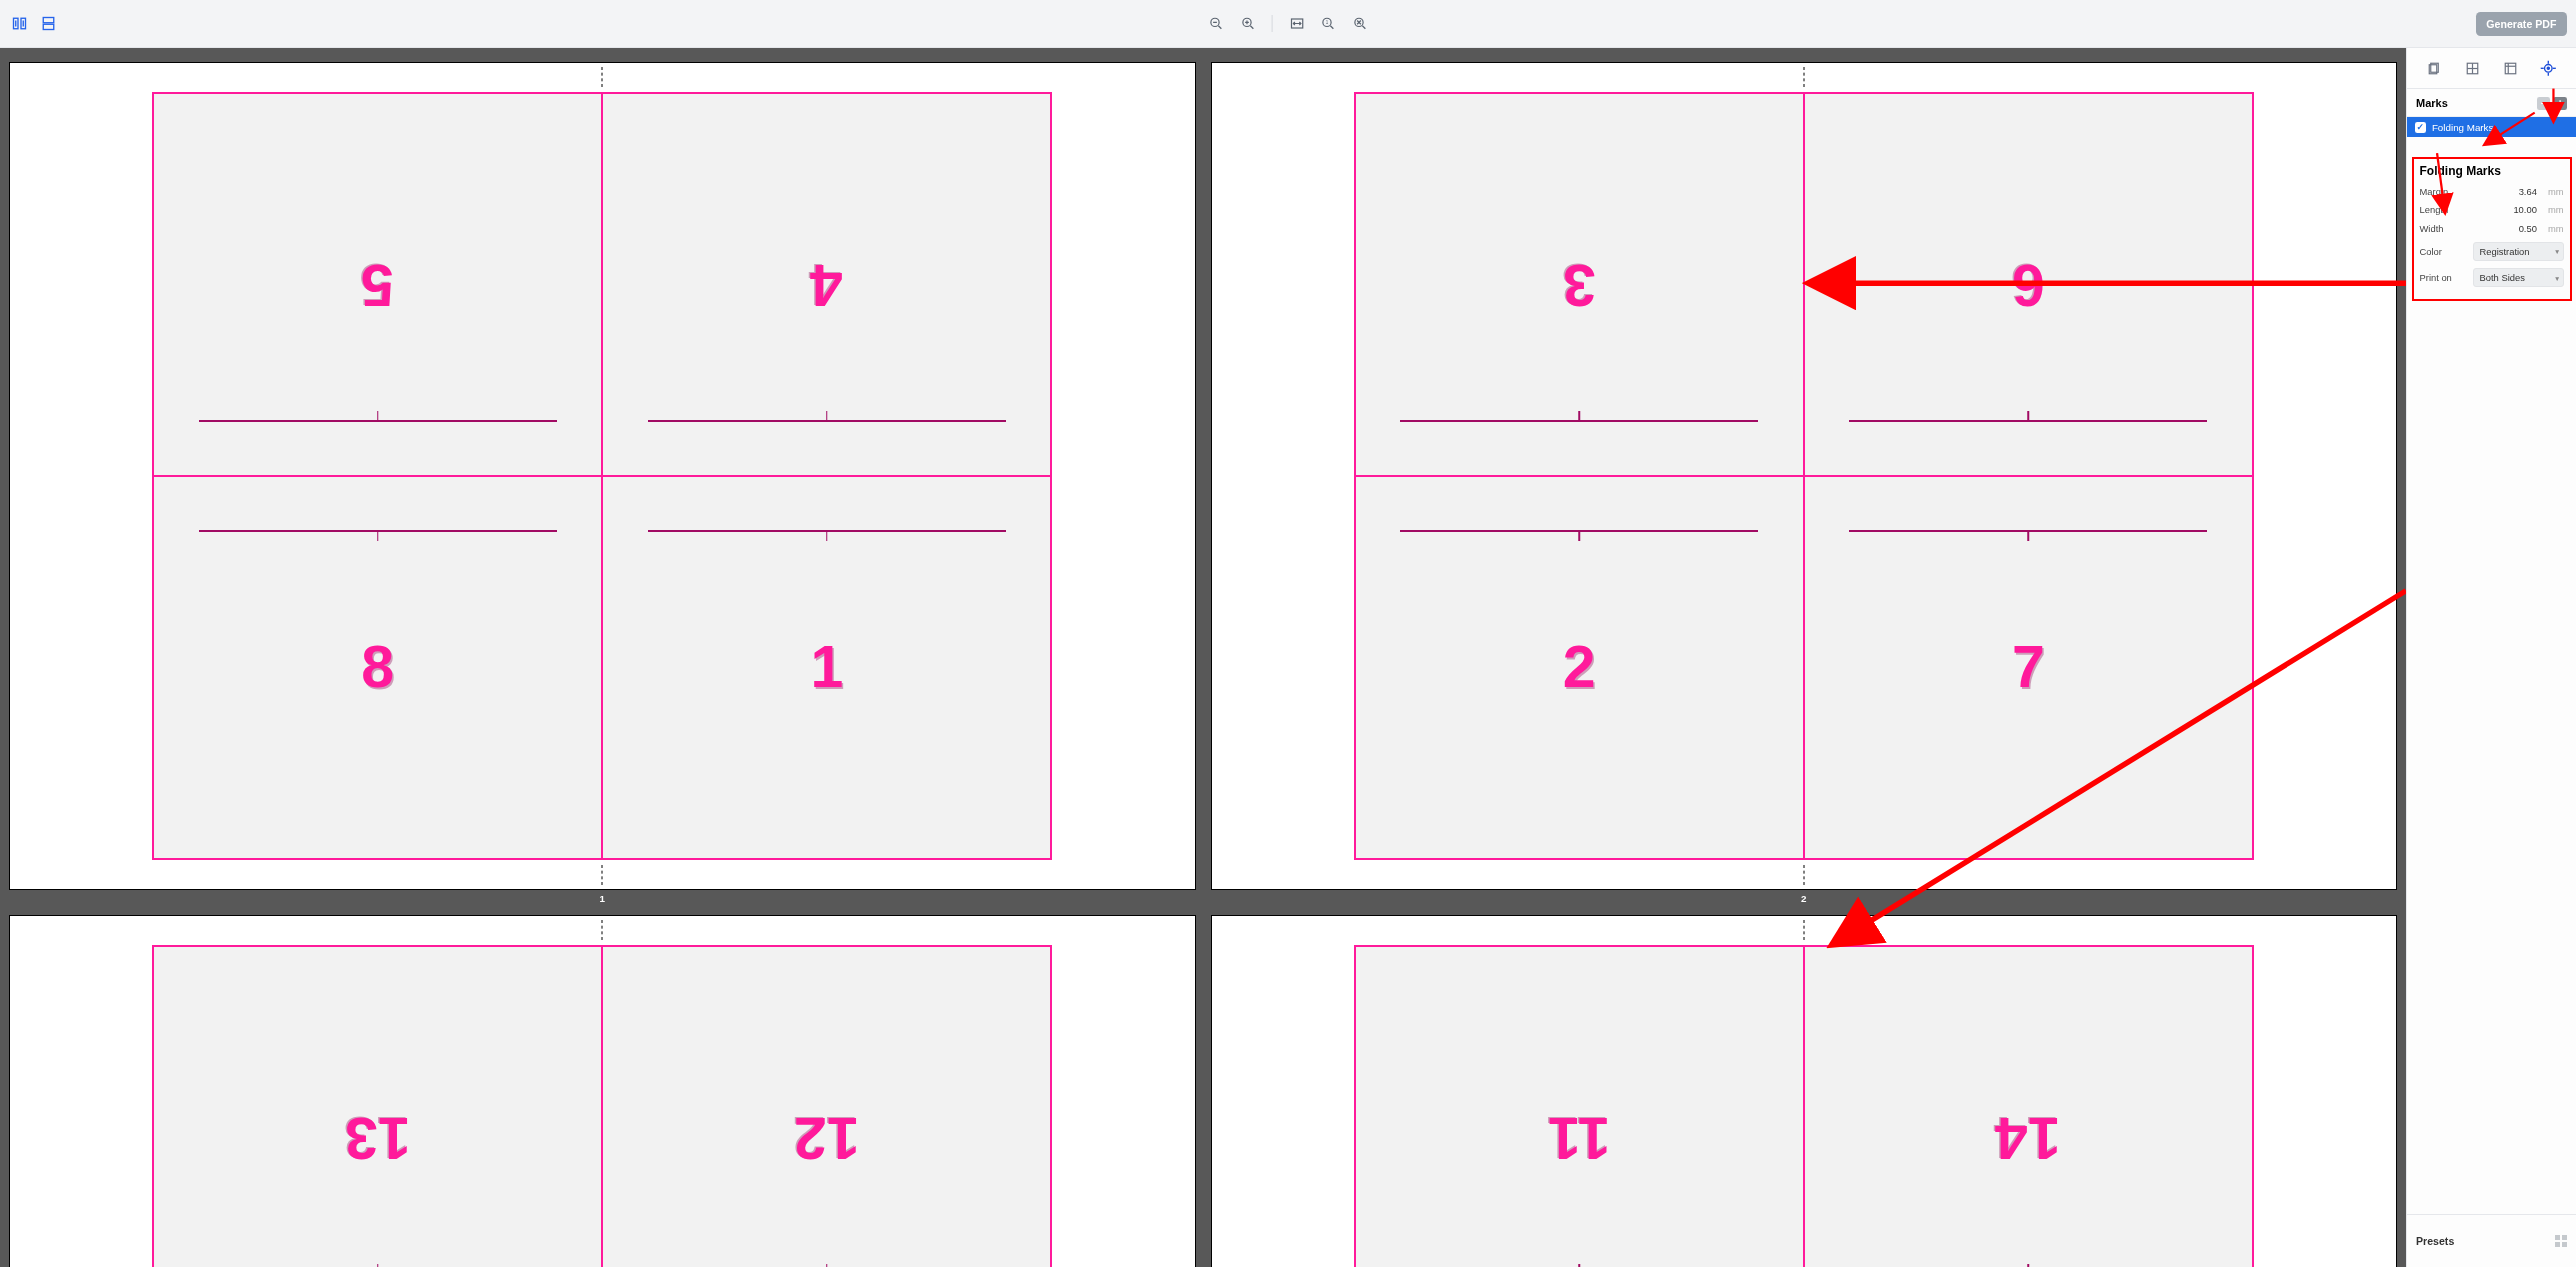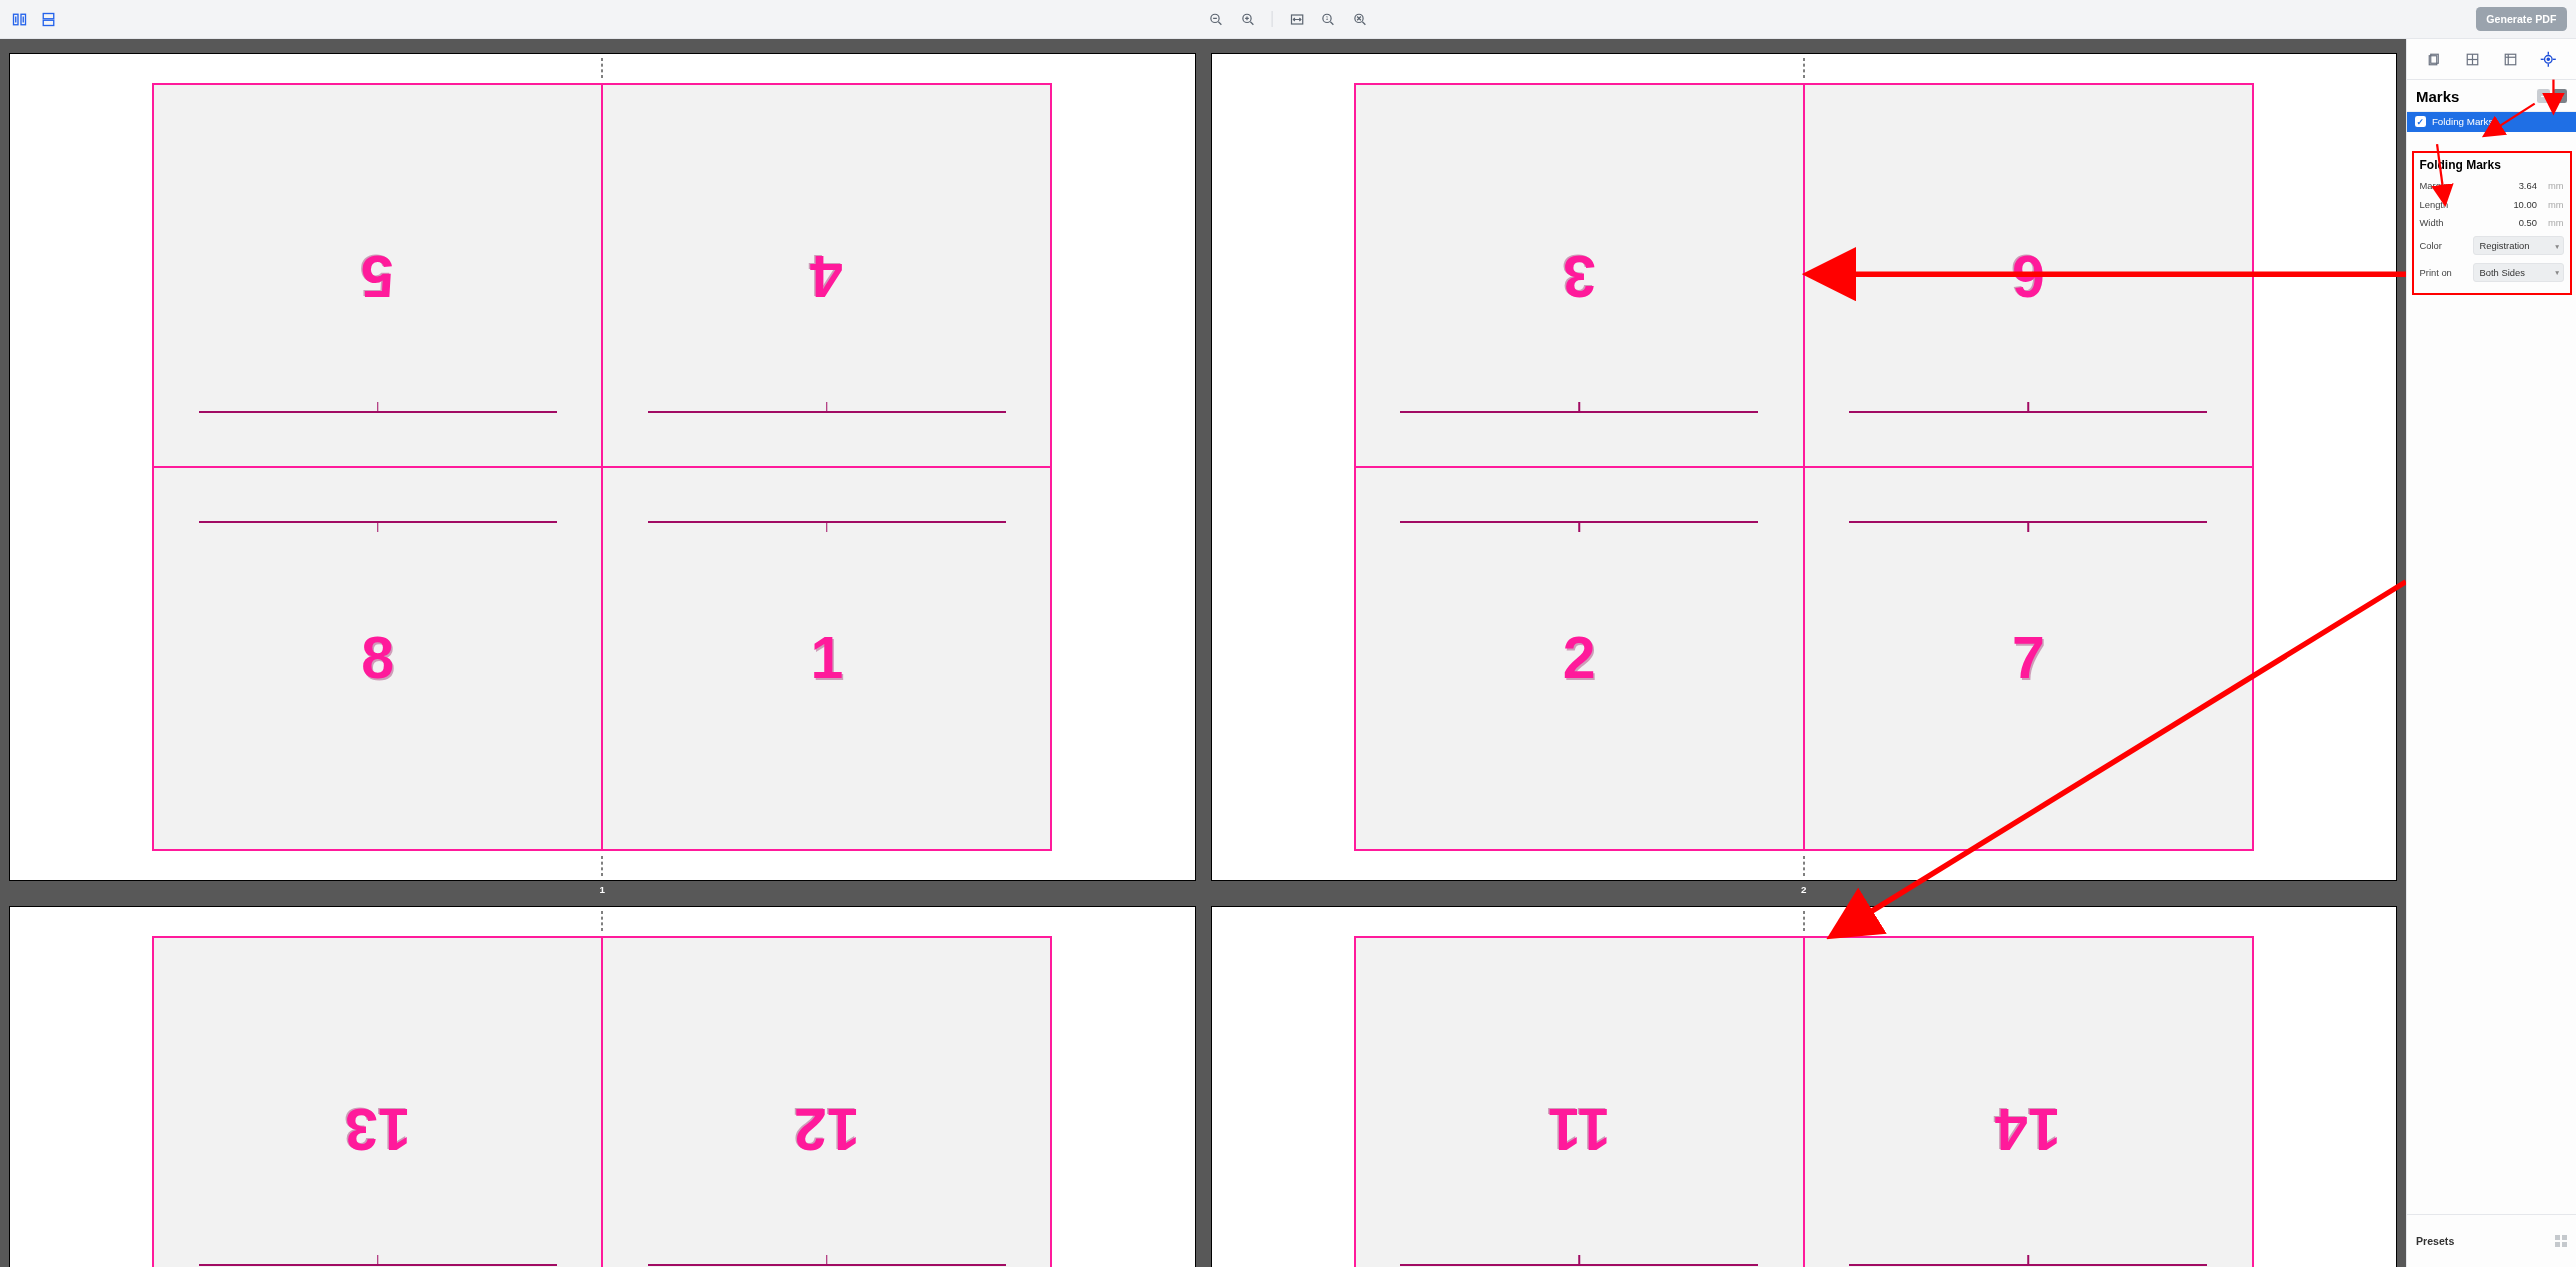--- a/index.html
+++ b/index.html
@@ -1,19 +1,19 @@
 <!DOCTYPE html>
 <html style="font-size:12px"><head>
 <meta charset="utf-8">
 <style>
   * { box-sizing: border-box; margin: 0; padding: 0; }
   html, body { width: 100%; height: 100%; font-family: -apple-system, BlinkMacSystemFont, "Segoe UI", Arial, sans-serif; overflow: hidden; background:#fff; }
   .app { display:flex; flex-direction:column; height:100%; }
   .topbar {
-    height:39px; background:#f3f4f6; border-bottom:0.8px solid #e5e7eb;
+    height:48px; background:#f3f4f6; border-bottom:0.8px solid #e5e7eb;
     display:flex; align-items:center; padding:0 9px; gap:6px;
   }
   .topbar .left { display:flex; gap:7.6px; }
   .topbar .center { position:absolute; left:50%; transform:translateX(-50%); display:flex; align-items:center; gap:10.6px; color:#555;}
   .topbar .right { margin-left:auto; display:flex; align-items:center; }
   .icon-btn { width:21px; height:21px; display:flex; align-items:center; justify-content:center; color:#5b6470; cursor:pointer; border-radius:3px;}
   .icon-btn.primary { color:#2563eb; }
   .divider-v { width:0.8px; height:16.6px; background:#d5d9de; margin:0 3px;}
   .gen-btn {
     background:#9aa3ad; color:#fff; border:none; border-radius:4.5px;
@@ -50,21 +50,21 @@
   .fold-mark.top{ top:4.5px; height:19.6px;}
   .fold-mark.bot{ bottom:4.5px; height:19.6px;}
   .page-label { text-align:center; color:#fff; font-size:9.8px; font-weight:700; padding:3px 0 0 0;}
   .sheet-col { display:flex; flex-direction:column; }
 
   .sidebar { width:170px; min-width:170px; background:#fdfdfd; border-left:0.8px solid #e5e7eb; display:flex; flex-direction:column; position:relative;}
   .side-tabs { height:41px; display:flex; align-items:center; justify-content:space-evenly; border-bottom:0.8px solid #e5e7eb;}
   .side-tabs .icon-btn { color:#6b7280;}
   .side-tabs .icon-btn.active { color:#1d4ed8;}
   .panel-head { display:flex; align-items:center; padding:7.6px 9px 6px 9px; border-bottom:0.8px solid #eef0f2;}
-  .panel-head h3 { font-size:15px; font-weight:800;}
+  .panel-head h3 { font-size:11px; font-weight:800;}
   .panel-head .spacer{flex:1;}
   .mini-btn { width:13.6px; height:13.6px; background:#c9cdd2; color:#fff; border-radius:2.3px; display:flex; align-items:center; justify-content:center; font-size:10.6px; font-weight:800; cursor:pointer; margin-left:3px; line-height:1;}
   .mini-btn.dark{ background:#7c8289;}
   .mark-list { padding:0;}
   .mark-item {
     background:#1f6fe5; color:#fff; display:flex; align-items:center;
     padding:4.5px 7.6px; gap:6px; font-size:9.8px; cursor:pointer;
   }
   .mark-item input[type=checkbox]{
     appearance:none; width:11.3px; height:11.3px; background:#fff; border-radius:2.3px; display:inline-flex; align-items:center; justify-content:center;

